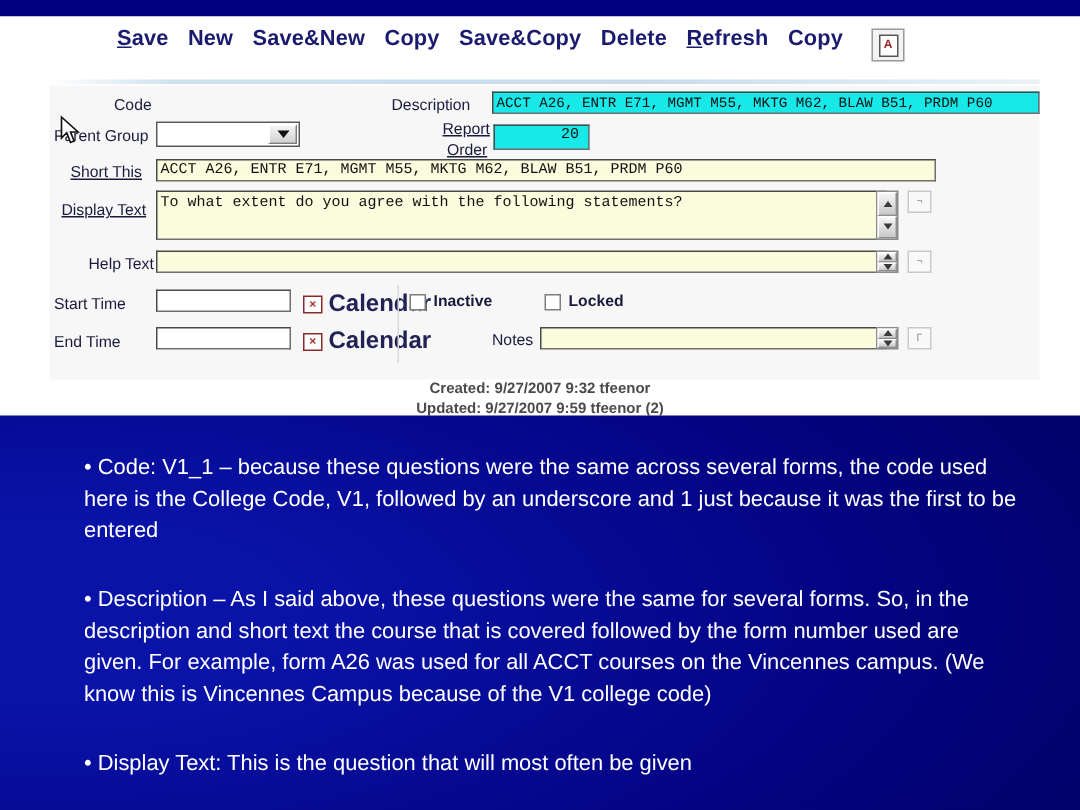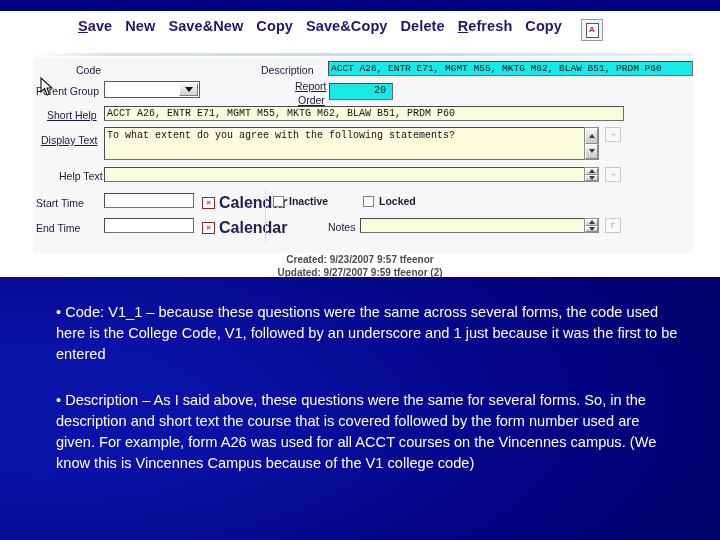--- a/index.html
+++ b/index.html
@@ -320,21 +320,21 @@
 
     <div class="lbl" style="left:3px; top:28px;">Parent Group</div>
     <div class="combo" style="left:71px; top:24px; width:96px; height:17px;">
       <div class="arrow-btn"></div>
     </div>
 
     <div class="lbl u" style="left:262px; top:23px;">Report</div>
     <div class="lbl u" style="left:265px; top:37px;">Order</div>
     <div class="inp cyan right" style="left:296px; top:26px; width:64px; height:17px;">20</div>
 
-    <div class="lbl u" style="left:14px; top:52px;">Short Help</div>
+    <div class="lbl u" style="left:14px; top:52px;">Short This</div>
     <div class="inp cream" style="left:71px; top:49px; width:520px; height:15px;">ACCT A26, ENTR E71, MGMT M55, MKTG M62, BLAW  B51, PRDM P60</div>
 
     <div class="lbl u" style="left:8px; top:77px;">Display Text</div>
     <div class="inp cream" style="left:71px; top:70px; width:487px; height:33px; line-height:16px;">To what extent do you agree with the following statements?</div>
     <div class="vscroll" style="left:551px; top:70px; height:33px;">
       <div class="sb up"></div>
       <div class="sb down"></div>
     </div>
     <div class="mini-box" style="left:572px; top:70px; width:16px; height:15px;">¬</div>
 
@@ -373,26 +373,27 @@
 
     <div class="lbl" style="left:295px; top:164px;">Notes</div>
     <div class="inp cream" style="left:327px; top:161px; width:231px; height:15px;"></div>
     <div class="vscroll" style="left:551px; top:161px; height:15px;">
       <div class="sb up"></div>
       <div class="sb down"></div>
     </div>
     <div class="mini-box" style="left:572px; top:161px; width:16px; height:15px;">Γ</div>
   </div>
 
-  <div class="audit" style="left:200px; top:243px;">Created:  9/23/2007 9:57 tfeenor</div>
+  <div class="audit" style="left:200px; top:243px;">Created:  9/27/2007 9:32 tfeenor</div>
   <div class="audit" style="left:200px; top:256px;">Updated:  9/27/2007 9:59 tfeenor (2)</div>
 
   <svg class="cursor" viewBox="0 0 14 20">
     <path d="M1 1 L1 15 L4.5 11.5 L7 18 L9.4 17 L7 11 L12 11 Z" fill="#ffffff" stroke="#111111" stroke-width="1.1"></path>
   </svg>
 </div>
 
 <div class="slide-body">
   <div class="bullets">
     <div class="b2">• Code: V1_1 – because these questions were the same across several forms, the code used here is the College Code, V1, followed by an underscore and 1 just because it was the first to be entered</div>
     <div class="b2">• Description – As I said above, these questions were the same for several forms. So, in the description and short text the course that is covered followed by the form number used are given. For example, form A26 was used for all ACCT courses on the Vincennes campus. (We know this is Vincennes Campus because of the V1 college code)</div>
+    <div class="b2">• Display Text: This is the question that will most often be given</div>
   </div>
 </div>
 
 </body></html>

